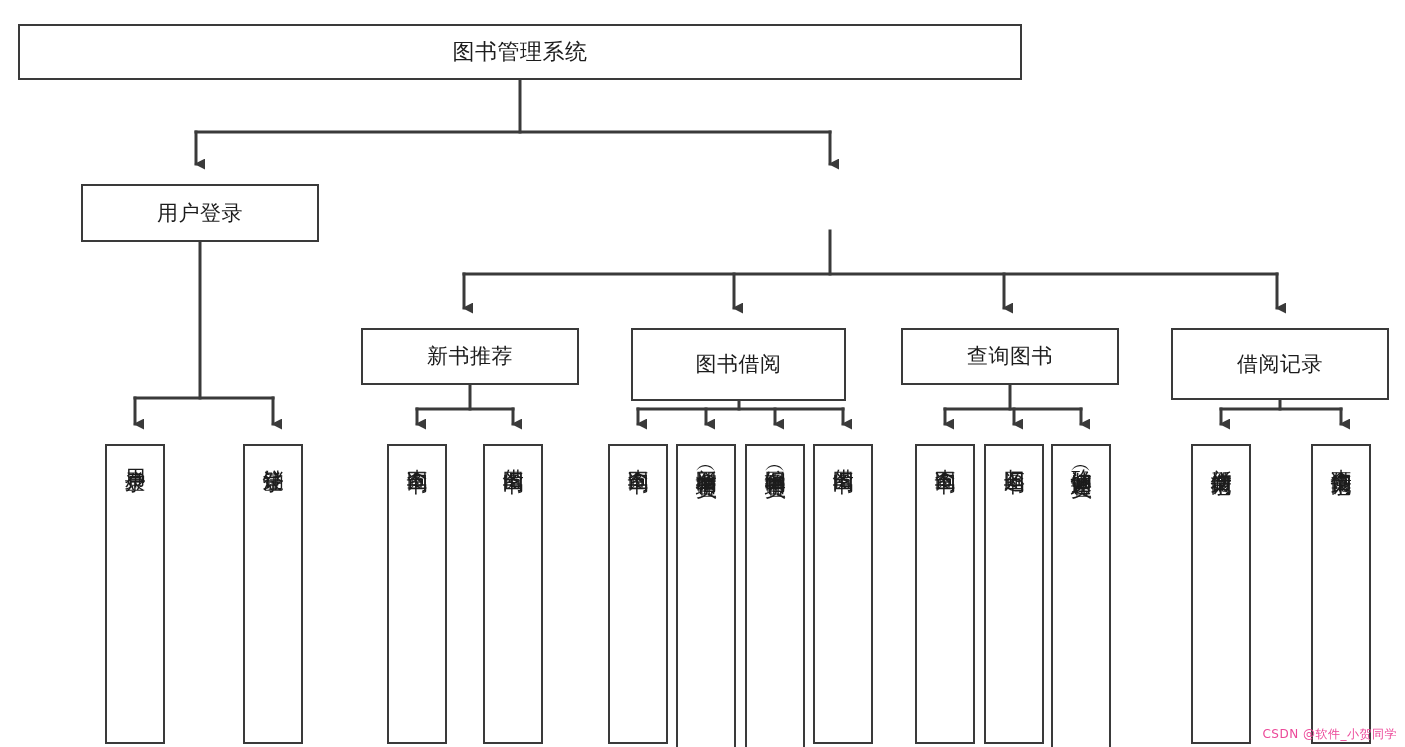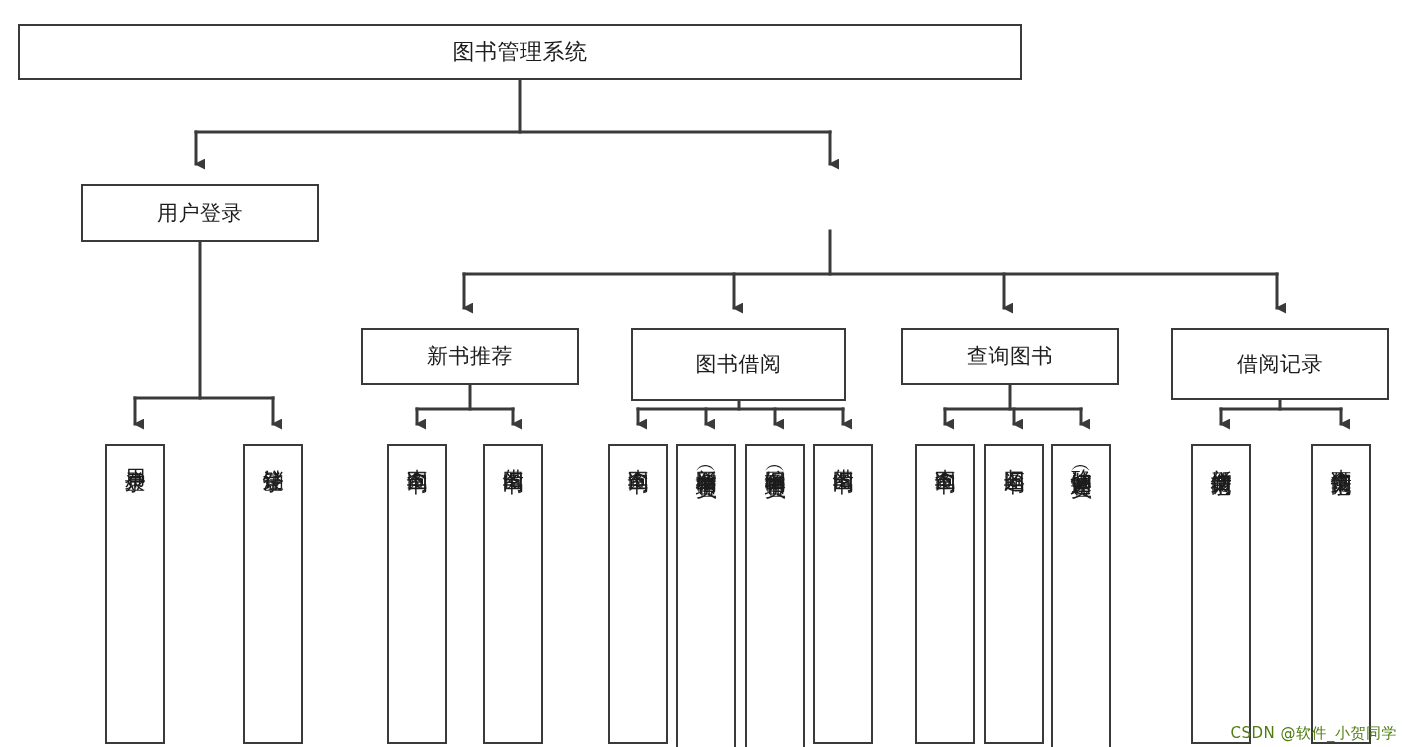--- a/index.html
+++ b/index.html
@@ -62,22 +62,22 @@
     text-orientation: upright;
     font-size: 21px;
     line-height: 1.06;
     letter-spacing: 1.5px;
     white-space: pre;
   }
   .watermark {
     position: absolute;
     right: 8px;
     bottom: 4px;
-    font-size: 15px;
-    color: #4d7c0f;
+    font-size: 12px;
+    color: #ec4899;
     z-index: 5;
     white-space: nowrap;
     letter-spacing: 0.5px;
   }
 </style>
 </head>
 <body>
 
 <div id="canvas">
 

